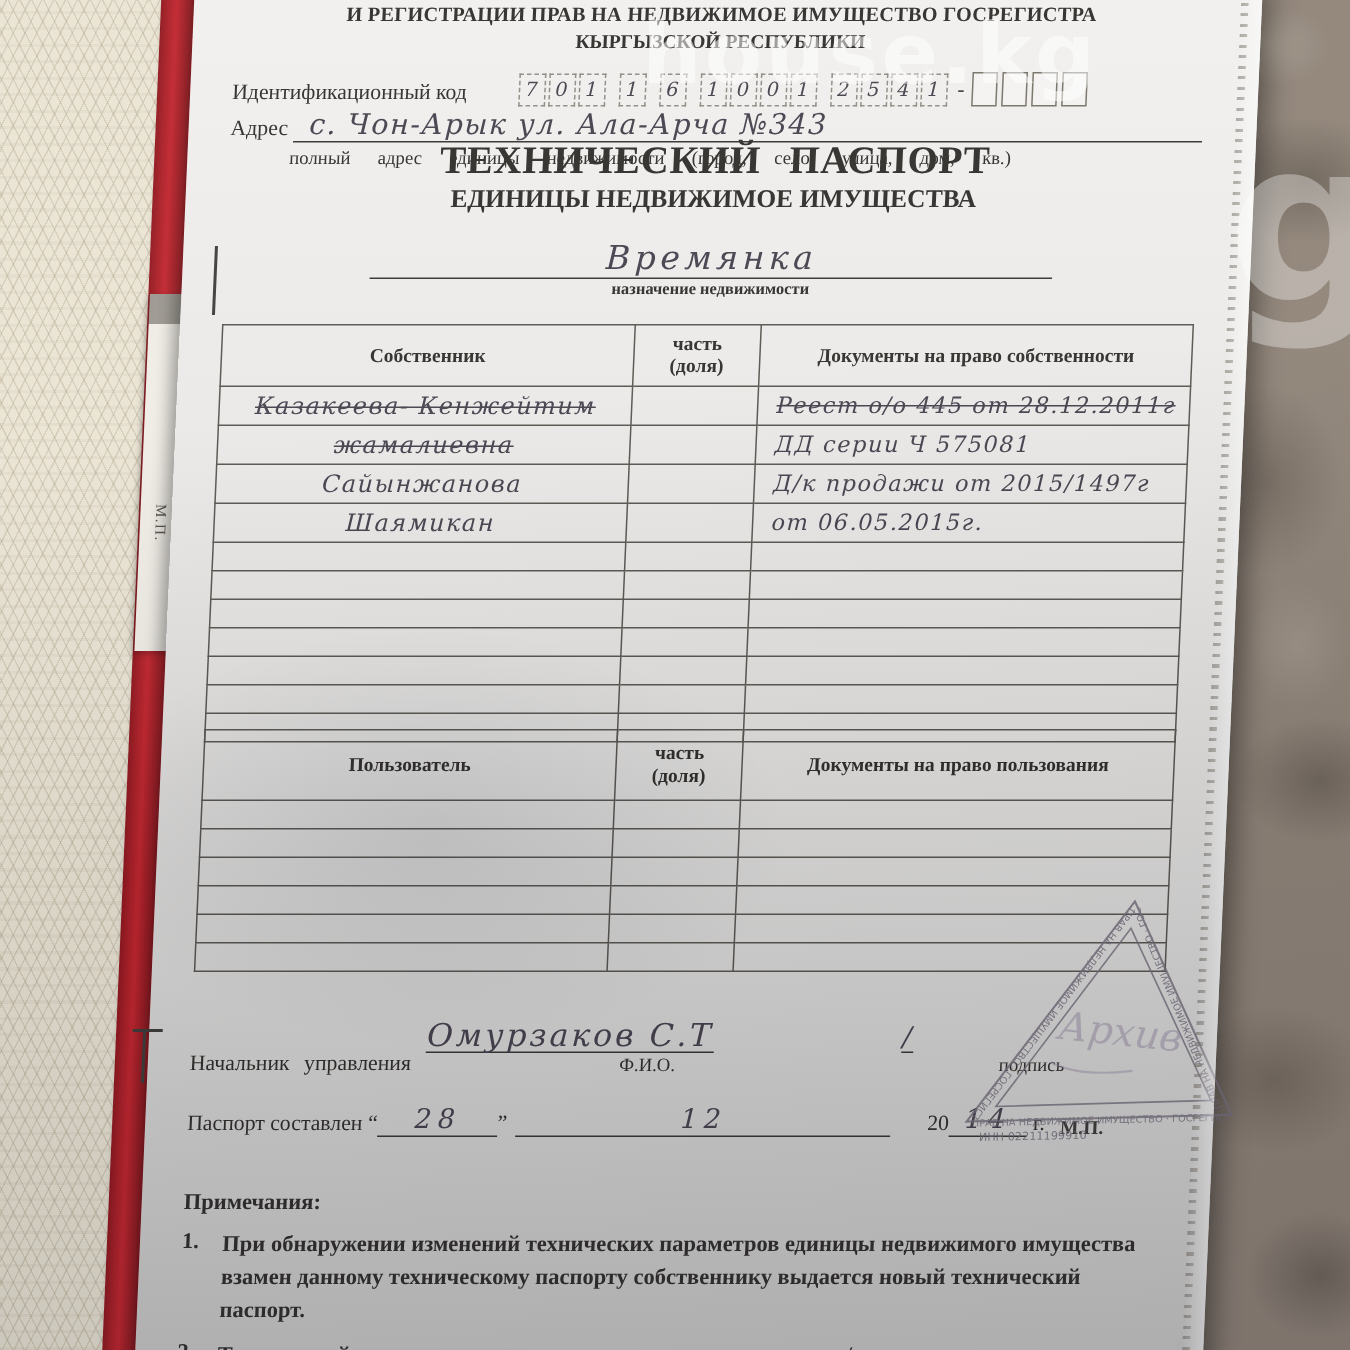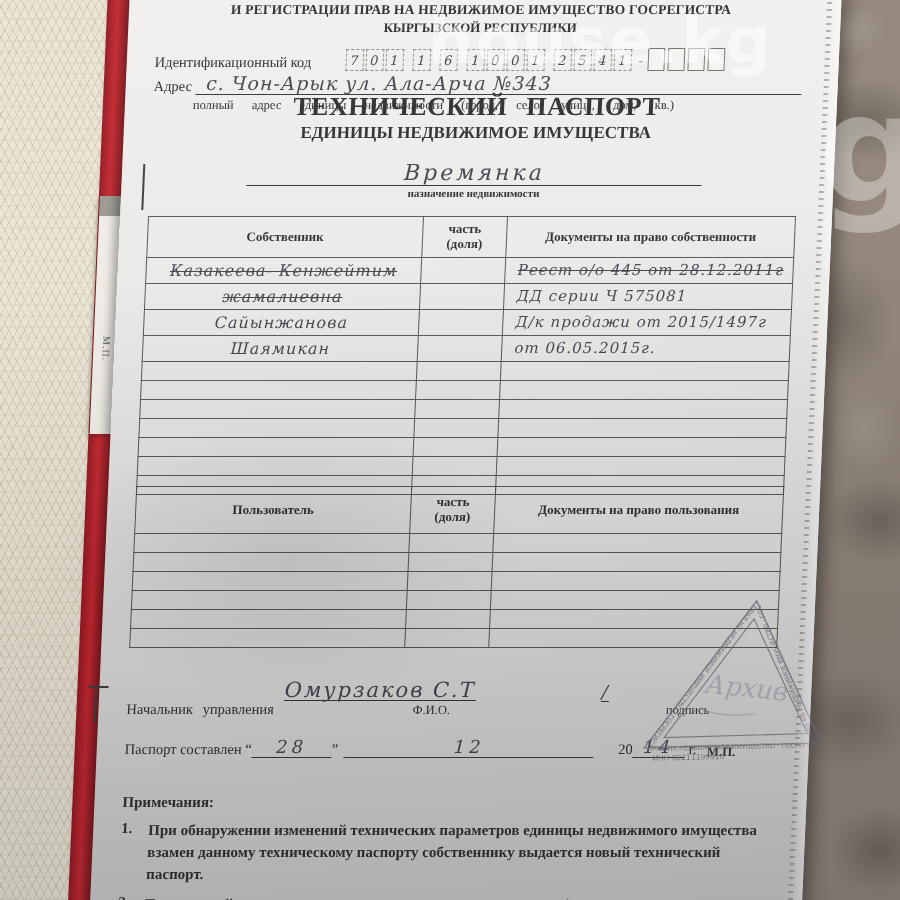--- a/index.html
+++ b/index.html
@@ -108,21 +108,21 @@
   .note{display:flex;margin-top:9px;font-weight:bold;}
   .nnum{width:27px;flex:0 0 27px;font-size:15px;}
   .ntext{font-size:15px;line-height:1.45;}
   
   .shade{position:absolute;inset:0;pointer-events:none;z-index:50;
     background:
       radial-gradient(340px 200px at 32% 62%, rgba(35,35,50,.10), transparent 70%),
       linear-gradient(175deg, rgba(255,255,255,.05) 30%, rgba(40,40,55,.08) 62%, rgba(40,40,55,.17) 100%);}
   .wm{position:absolute;z-index:60;pointer-events:none;color:rgba(255,255,255,.52);
     font-family:"DejaVu Sans",sans-serif;font-weight:bold;}
-  .wm-main{left:428px;top:4px;font-size:64px;letter-spacing:2px;}
+  .wm-main{left:428px;top:4px;font-size:56px;letter-spacing:2px;}
   .wm-g{left:818px;top:62px;font-size:150px;color:rgba(255,255,255,.34);}
 </style>
 </head>
 <body>
 
 <div class="carpet"></div>
 <div class="fabric"></div>
 <div class="red-strip"></div>
 <div class="mp-tab">
   <span class="vtxt">М.П.</span>

